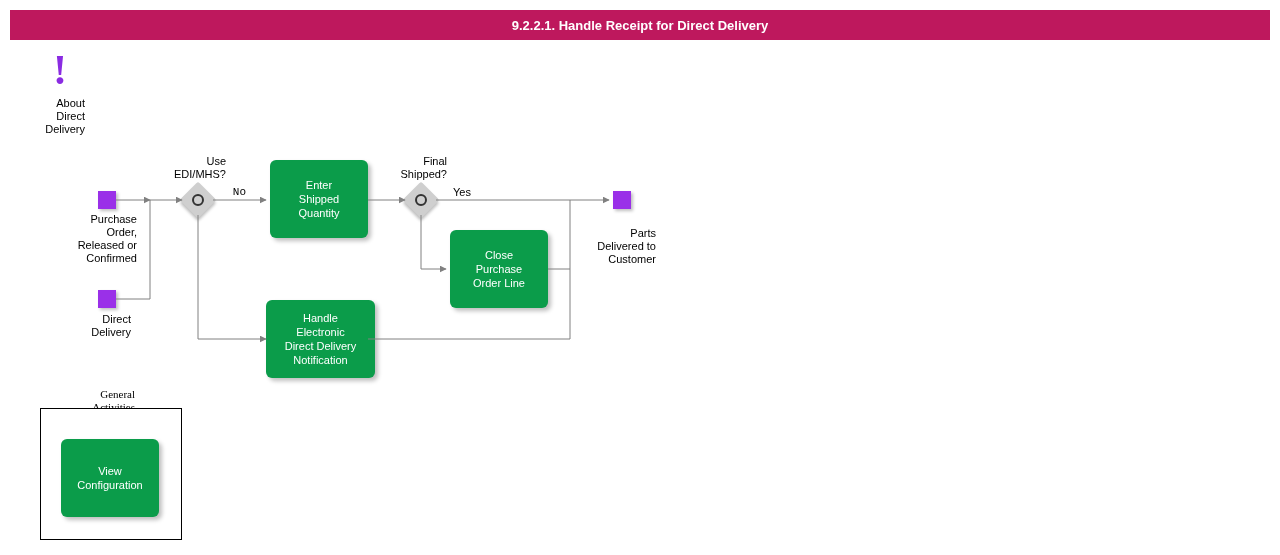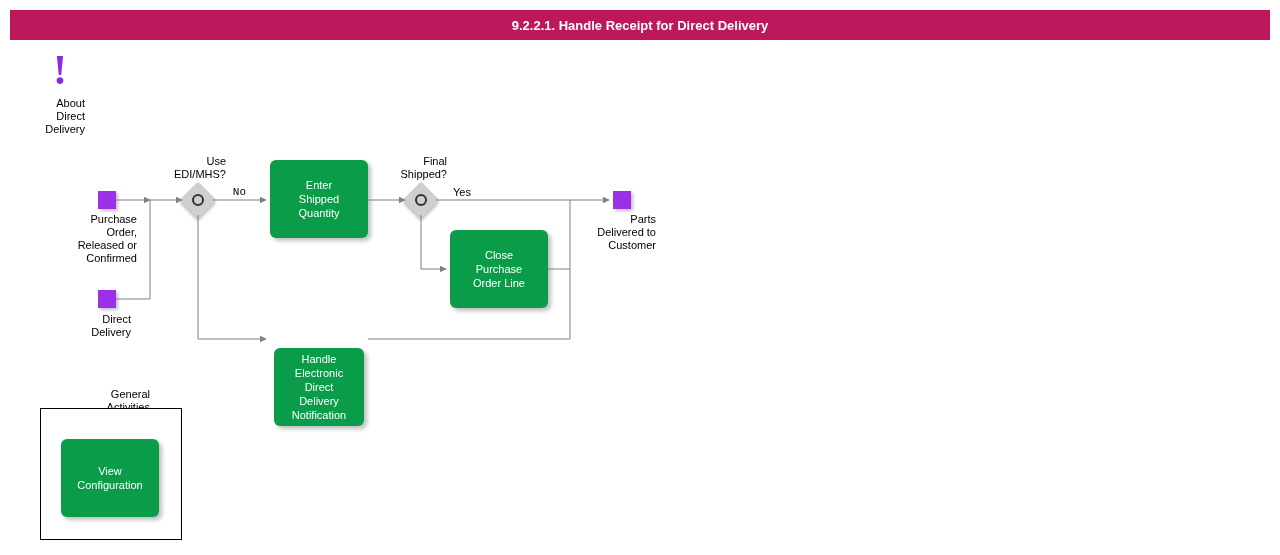--- a/index.html
+++ b/index.html
@@ -162,33 +162,33 @@
 </div>
 <div class="label" style="left:395px; top:155px; width:52px;">Final
 Shipped?</div>
 <div class="label" style="left:445px; top:186px; width:26px;">Yes</div>
 
 <div class="green-box" style="left:450px; top:230px; width:98px; height:78px;">
   <span>Close Purchase
 Order Line</span>
 </div>
 
-<div class="green-box" style="left:274px; top:300px; width:90px; height:78px;margin-top:48px;">
+<div class="green-box" style="left:266px; top:300px; width:109px; height:78px;">
   <span>Handle
 Electronic Direct
 Delivery
 Notification</span>
 </div>
 
 <div class="purple-sq" style="left:613px; top:191px;"></div>
-<div class="label" style="left:588px; top:213px; width:68px;">Parts
+<div class="label" style="left:588px; top:227px; width:68px;">Parts
 Delivered to
 Customer</div>
 
-<div class="label" style="left:100px; top:388px; width:50px;">General
+<div class="label" style="left:85px; top:388px; width:50px;font-family:Liberation Serif, serif;">General
 Activities</div>
 <div class="ga-frame">
   <div class="green-box" style="left:20px; top:30px; width:98px; height:78px; position:absolute;">
     <span>View
 Configuration</span>
   </div>
 </div>
 
 <svg class="flow">
   <defs>

